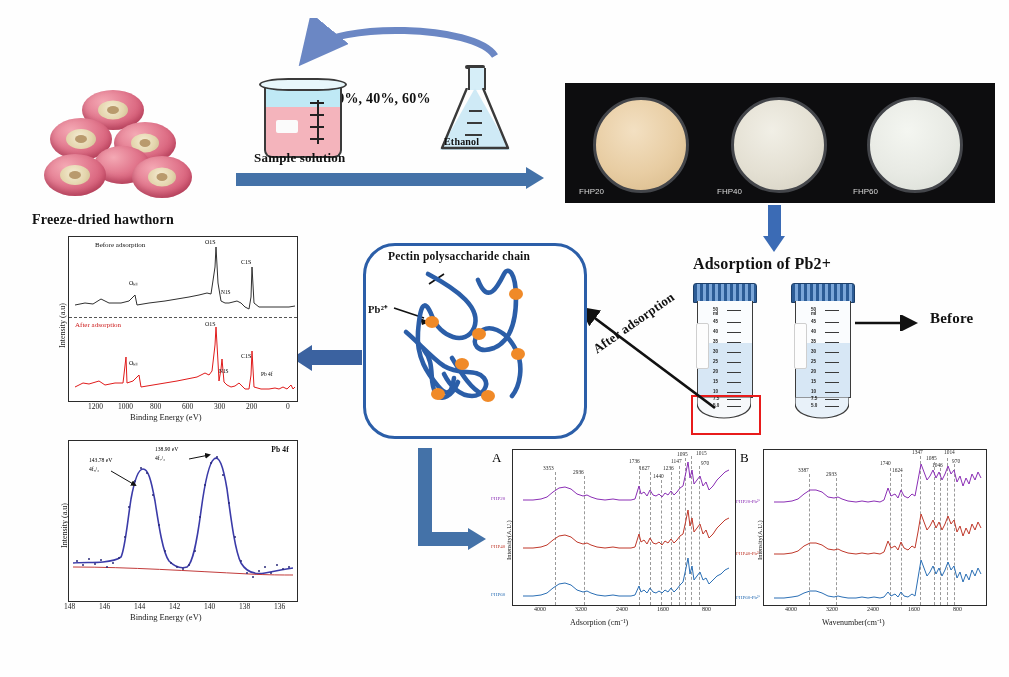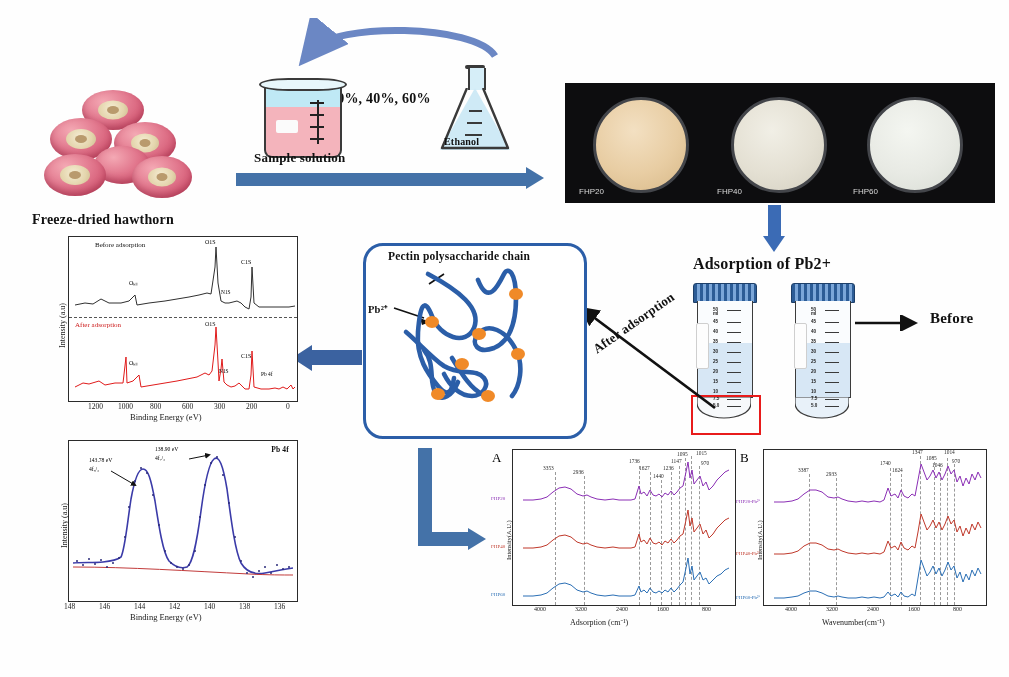--- a/index.html
+++ b/index.html
@@ -56,21 +56,21 @@
   .tube-cap{position:absolute;left:0;top:0;width:62px;height:18px;background:repeating-linear-gradient(90deg,#2c5c96 0 3px,#7ba6d8 3px 6px);border:1px solid #1d3f69;border-radius:3px 3px 0 0;}
   .tube-body{position:absolute;left:4px;top:18px;width:54px;height:96px;border:1px solid #3c3c3c;border-top:none;background:#fafcfe;}
   .tube-tip{position:absolute;left:4px;top:114px;width:54px;height:22px;}
   .tick{position:absolute;height:1px;background:#3a3a3a;}
   .ticknum{position:absolute;font-size:4.6px;font-weight:bold;color:#222;font-family:"Liberation Sans",sans-serif;}
   .fill{position:absolute;background:#d5e6f4;opacity:.95;}
   .sidewin{position:absolute;left:-1px;width:10px;background:#fdfdfd;border:1px solid #cfcfcf;border-radius:2px;}
   .redbox{position:absolute;border:2px solid #e81b1b;}
 
   
-  .pectinbox{position:absolute;left:363px;top:243px;width:218px;height:190px;border:3px solid #2b5ea8;border-radius:20px;background:#fff;}
+  .pectinbox{position:absolute;left:363px;top:243px;width:218px;height:190px;border:3px solid #2b5ea8;border-radius:32px;background:#fff;}
 </style>
 </head>
 <body>
 
 <div id="canvas">
 
   <div class="abs hawthorn">
     <div class="slice" style="left:42px;top:2px;width:62px;height:40px;">
       <div class="core" style="width:30px;height:19px;"></div>
       <div class="hole" style="width:12px;height:8px;"></div>

